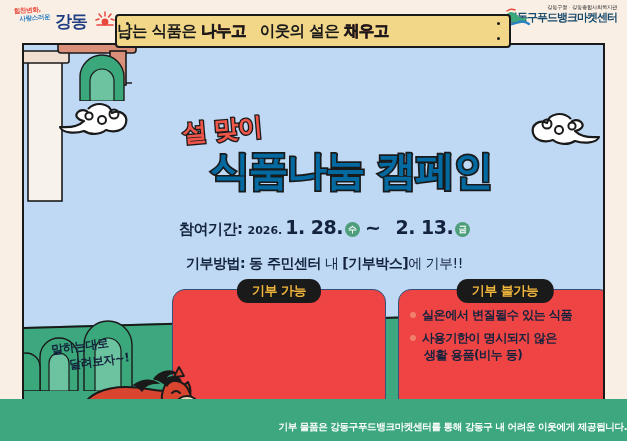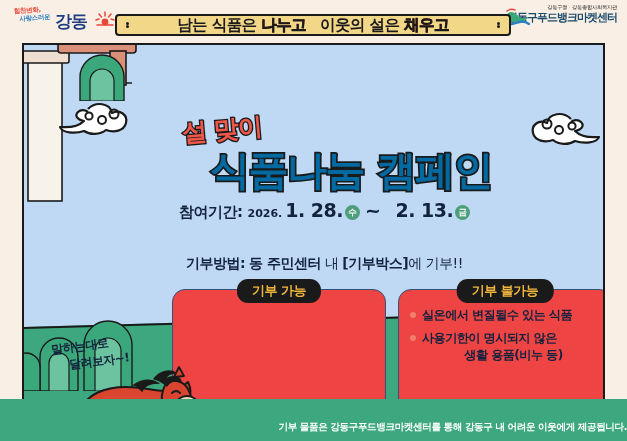--- a/index.html
+++ b/index.html
@@ -79,25 +79,25 @@
   }
   .logo-right .r-mark {
     position: absolute; left: 0px; top: 4px;
     width: 30px; height: 22px;
   }
 
   
   .ribbon {
     position: absolute;
     left: 115px; top: 14px;
-    width: 396px; height: 22px;
+    width: 396px; height: 34px;
     background: #f2d789;
     border: 2px solid #1a1a1a;
     border-radius: 4px;
-    display: flex; align-items: center; justify-content: center;
+    display: flex; align-items: center; justify-content: flex-start;
     z-index: 6;
   }
   .ribbon .dots {
     position: absolute; top: 6px; bottom: 6px;
     width: 3px;
     display: flex; flex-direction: column; justify-content: space-between;
   }
   .ribbon .dots.left { left: 9px; }
   .ribbon .dots.right { right: 9px; }
   .ribbon .dots i { display: block; width: 3px; height: 3px; border-radius: 50%; background: #1a1a1a; }
@@ -139,21 +139,21 @@
     position: absolute; left: 186px; top: 98px;
     font-size: 40px; font-weight: bold; color: #0369a1;
     letter-spacing: -1.5px; white-space: nowrap;
     -webkit-text-stroke: 3.4px #1a1a1a;
     paint-order: stroke fill;
     z-index: 4;
   }
 
   
   .period {
-    position: absolute; left: 155px; top: 154px;
+    position: absolute; left: 155px; top: 171px;
     z-index: 4; white-space: nowrap;
     display: flex; align-items: baseline;
   }
   .period .lbl { font-size: 15px; font-weight: bold; color: #14233d; letter-spacing: -0.5px; }
   .period .yr  { font-size: 11px; font-weight: bold; color: #14233d; margin-left: 5px; }
   .period .big { font-size: 19px; font-weight: bold; color: #14233d; margin-left: 3px; letter-spacing: -0.5px;}
   .daybadge {
     display: inline-block;
     width: 15px; height: 15px; line-height: 15px;
     border-radius: 50%;
@@ -205,21 +205,21 @@
     color: #14233d;
     letter-spacing: -0.6px;
     line-height: 14px;
   }
   .infobox li::before {
     content: "";
     position: absolute; left: 1px; top: 4px;
     width: 6px; height: 6px; border-radius: 50%;
     background: #f0806a;
   }
-  .infobox li .l2 { display: block; padding-left: 2px; margin-top: 3px; text-align: center; }
+  .infobox li .l2 { display: block; padding-left: 2px; margin-top: 3px; }
 
   
   .note {
     position: absolute; left: 28px; top: 292px;
     font-size: 12px; font-weight: bold; color: #14233d;
     letter-spacing: -0.5px; line-height: 17px;
     transform: rotate(-7deg);
     z-index: 5;
   }
   .note .n2 { display: block; padding-left: 16px; }

